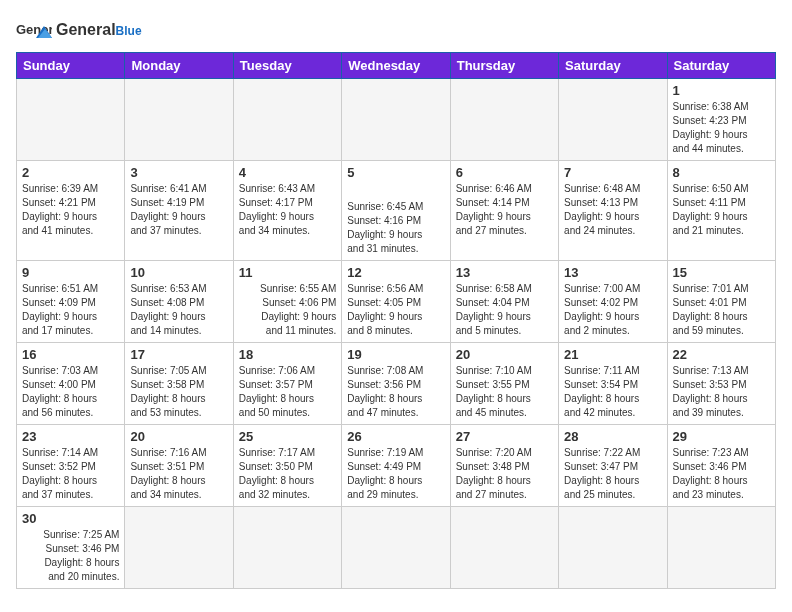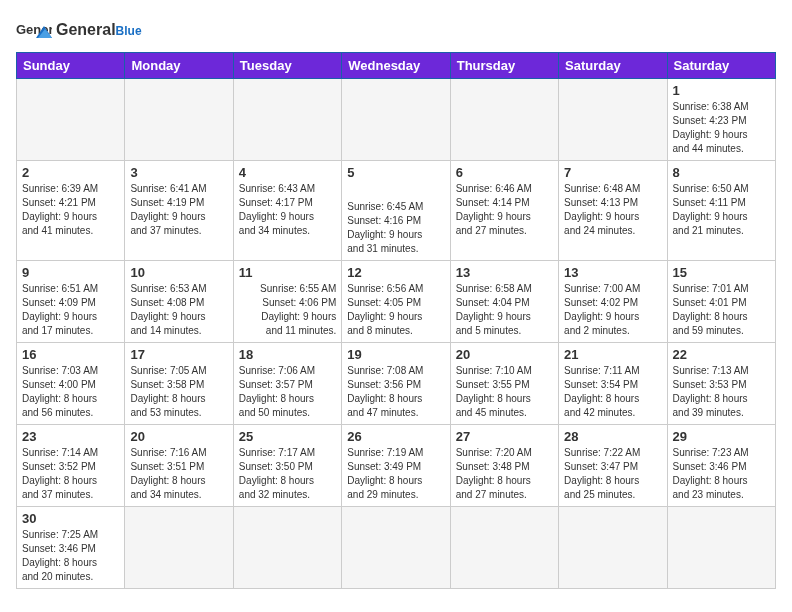--- a/index.html
+++ b/index.html
@@ -298,21 +298,21 @@
         <td>
           <span class="day-number">25</span>
           <div class="day-info" style="white-space: pre-line;">Sunrise: 7:17 AM
 Sunset: 3:50 PM
 Daylight: 8 hours
 and 32 minutes.</div>
         </td>
         <td>
           <span class="day-number">26</span>
           <div class="day-info" style="white-space: pre-line;">Sunrise: 7:19 AM
-Sunset: 3:49 PM
+Sunset: 4:49 PM
 Daylight: 8 hours
 and 29 minutes.</div>
         </td>
         <td>
           <span class="day-number">27</span>
           <div class="day-info" style="white-space: pre-line;">Sunrise: 7:20 AM
 Sunset: 3:48 PM
 Daylight: 8 hours
 and 27 minutes.</div>
         </td>
@@ -327,21 +327,21 @@
           <span class="day-number">29</span>
           <div class="day-info" style="white-space: pre-line;">Sunrise: 7:23 AM
 Sunset: 3:46 PM
 Daylight: 8 hours
 and 23 minutes.</div>
         </td>
       </tr>
       <tr class="last-row">
         <td>
           <span class="day-number">30</span>
-          <div class="day-info" style="white-space: pre-line;">Sunrise: 7:25 AM
+          <div class="day-info" style="white-space: pre-line; text-align: right;">Sunrise: 7:25 AM
 Sunset: 3:46 PM
 Daylight: 8 hours
 and 20 minutes.</div>
         </td>
         <td class="empty"></td>
         <td class="empty"></td>
         <td class="empty"></td>
         <td class="empty"></td>
         <td class="empty"></td>
         <td class="empty"></td>

